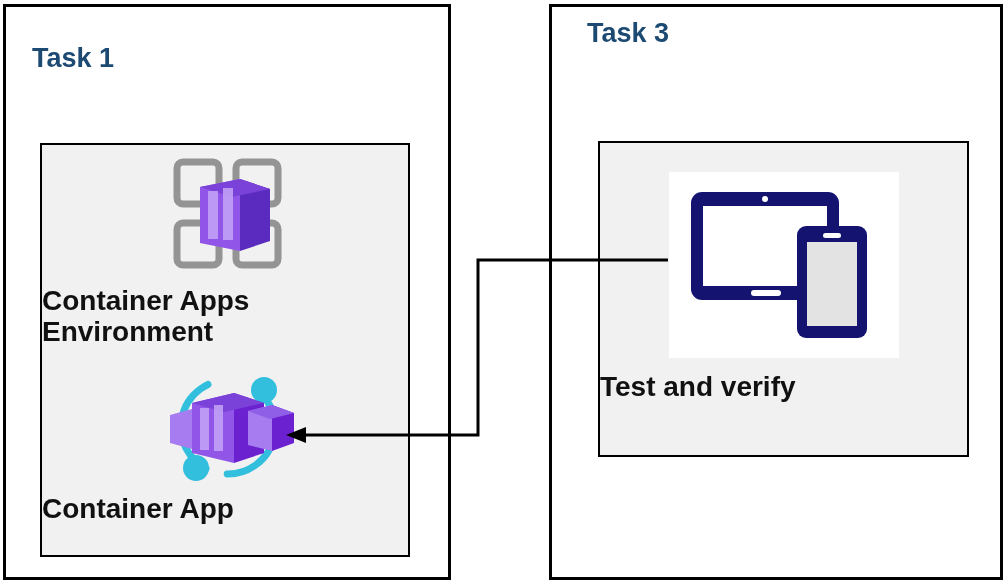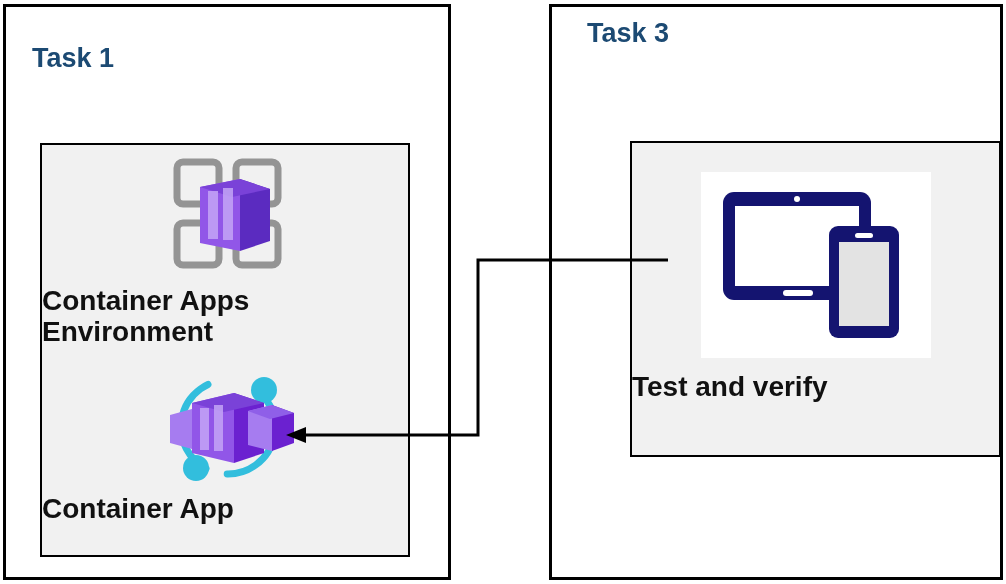--- a/index.html
+++ b/index.html
@@ -56,21 +56,21 @@
   }
 
   
   .inner-box {
     position: absolute;
     box-sizing: border-box;
     border: 2px solid #000000;
     background: #f1f1f1;
   }
   #cae-box { left: 40px;  top: 143px; width: 370px; height: 414px; }
-  #tv-box  { left: 598px; top: 141px; width: 371px; height: 316px; margin-left: 32px; }
+  #tv-box  { left: 598px; top: 141px; width: 371px; height: 316px; }
 
   
   .node-label {
     position: absolute;
     width: 100%;
     left: 0;
     text-align: left;
     font-size: 28px;
     font-weight: bold;
     color: #111111;

